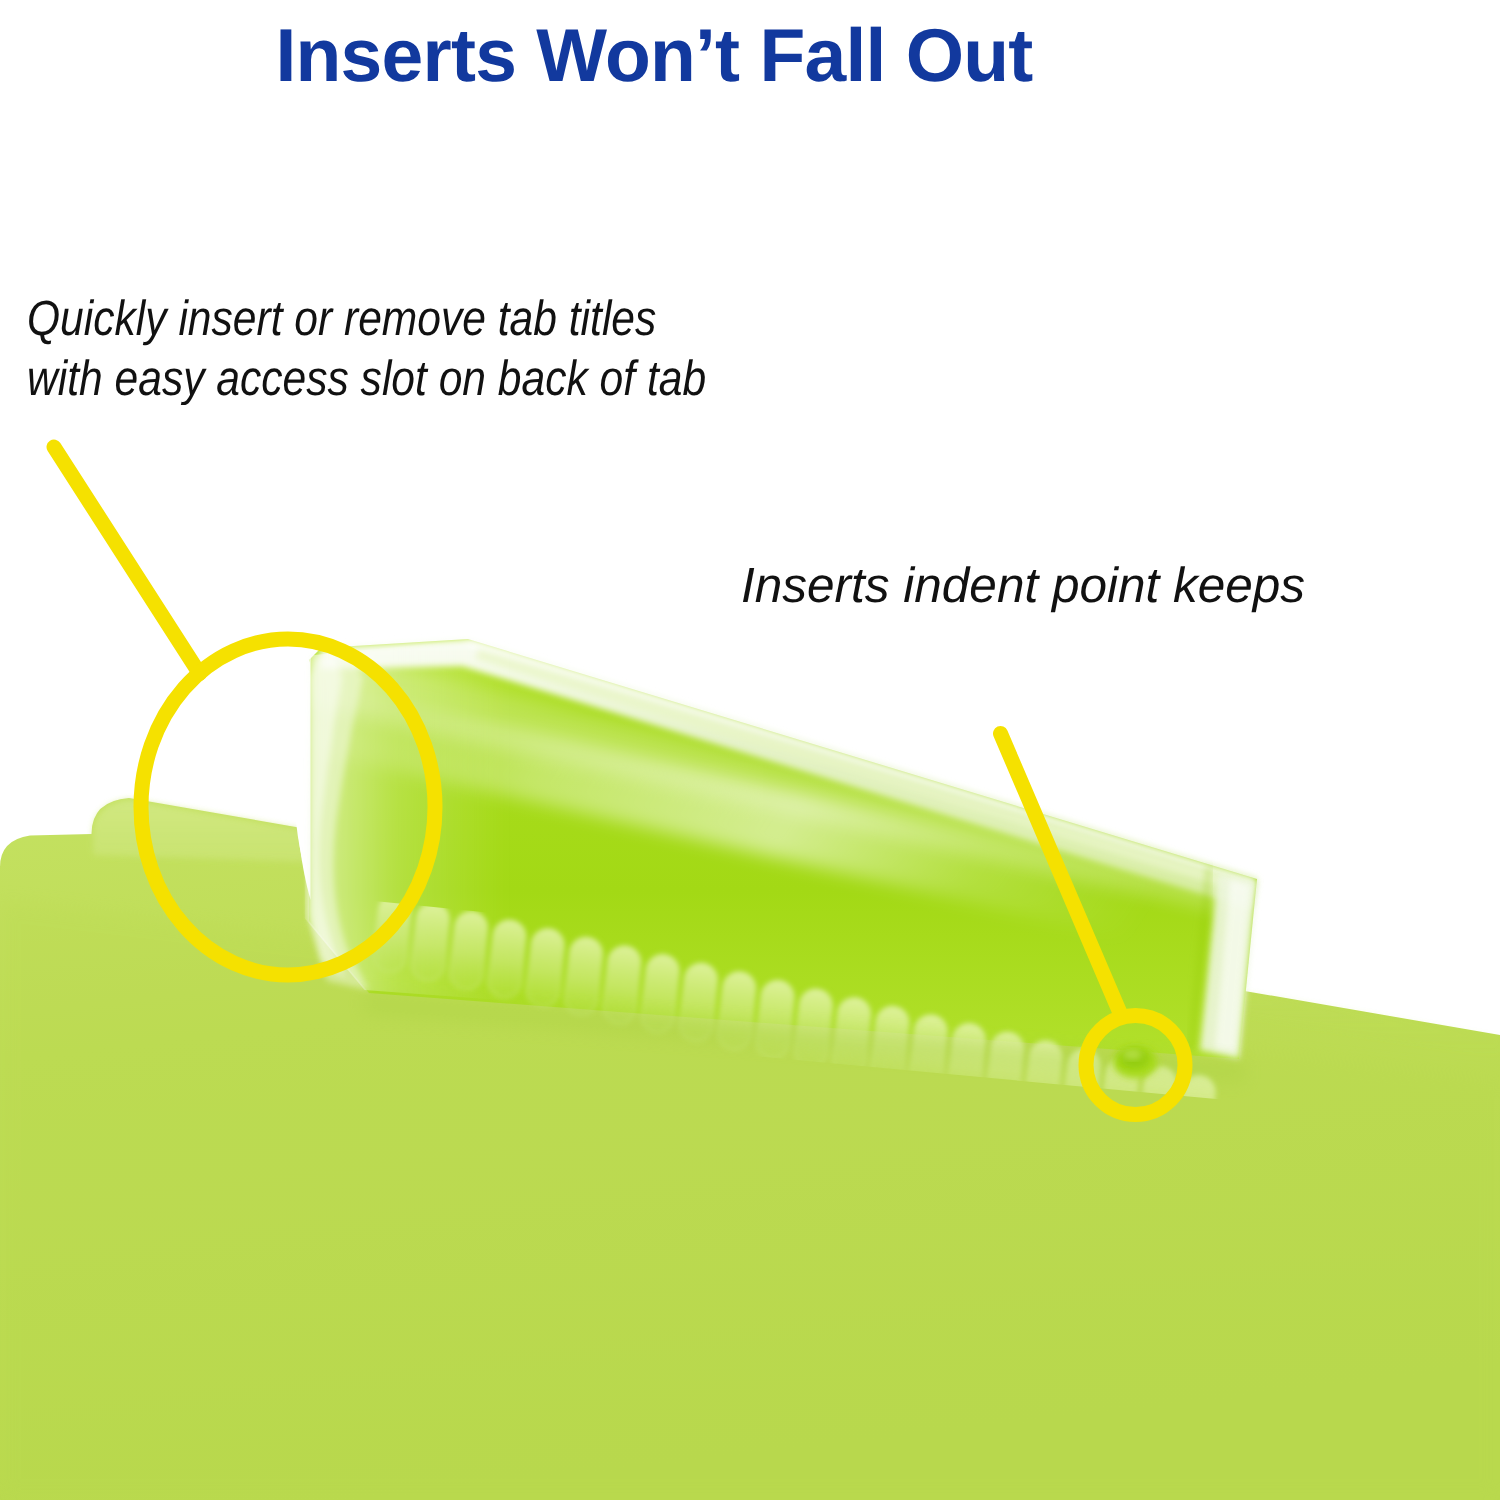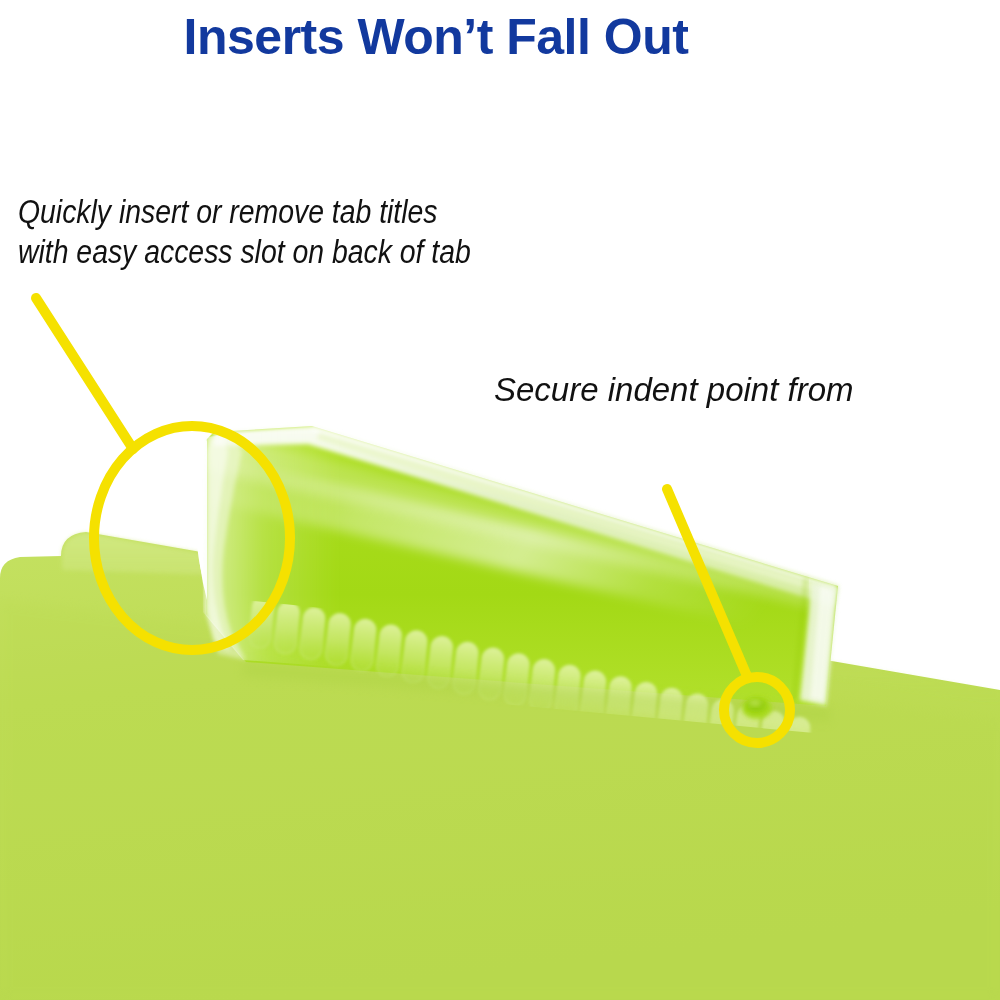--- a/index.html
+++ b/index.html
@@ -241,21 +241,21 @@
   </svg>
 
   <div id="title">Inserts Won’t Fall Out</div>
 
   <div id="callout-left" class="callout-text">
     <span class="line">Quickly insert or remove tab titles</span>
     <span class="line">with easy access slot on back of tab</span>
   </div>
 
   <div id="callout-right" class="callout-text">
-    <span class="line">Secure indent point from</span>
+    <span class="line">Inserts indent point keeps</span>
   </div>
 
   <svg id="annotations" viewBox="0 0 1000 1000" xmlns="http://www.w3.org/2000/svg">
 
     <path d="M36,298 L133,449" stroke="#F5E100" stroke-width="10" stroke-linecap="round" fill="none"></path>
 
     <ellipse cx="192" cy="538" rx="98" ry="112" stroke="#F5E100" stroke-width="10" fill="none"></ellipse>
 
     <path d="M667,489 L747,676" stroke="#F5E100" stroke-width="10" stroke-linecap="round" fill="none"></path>
 

